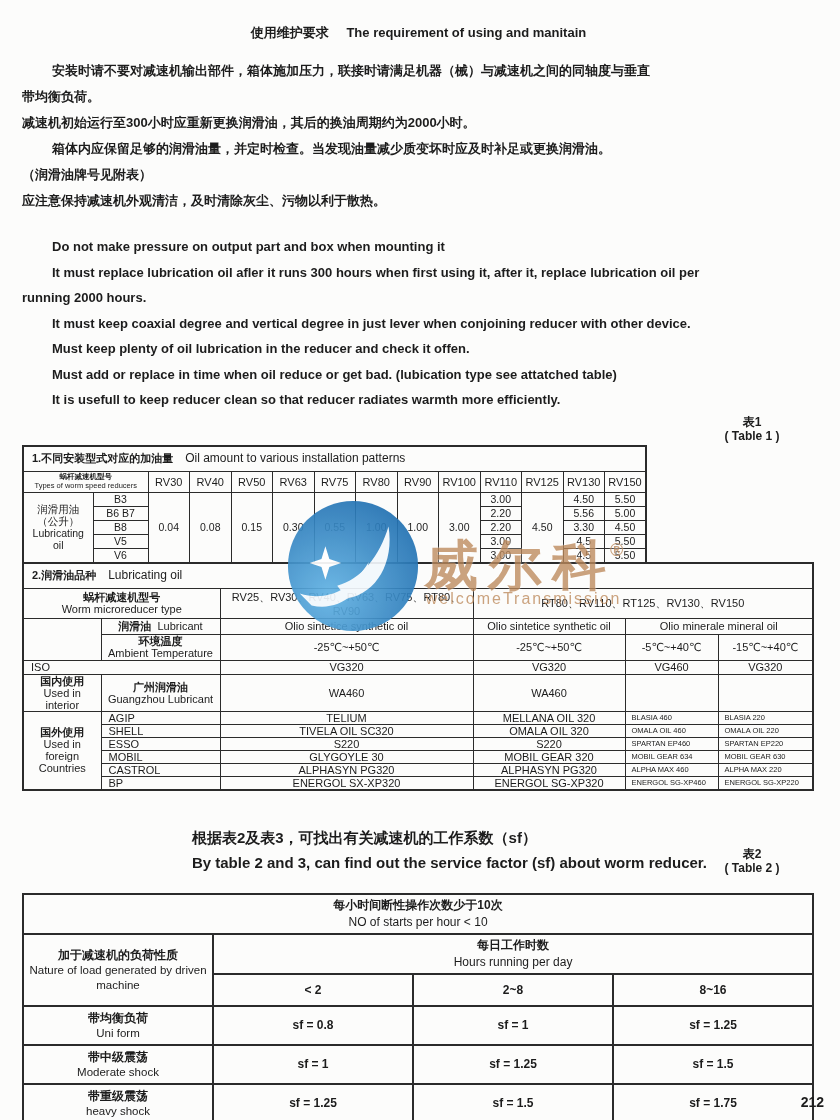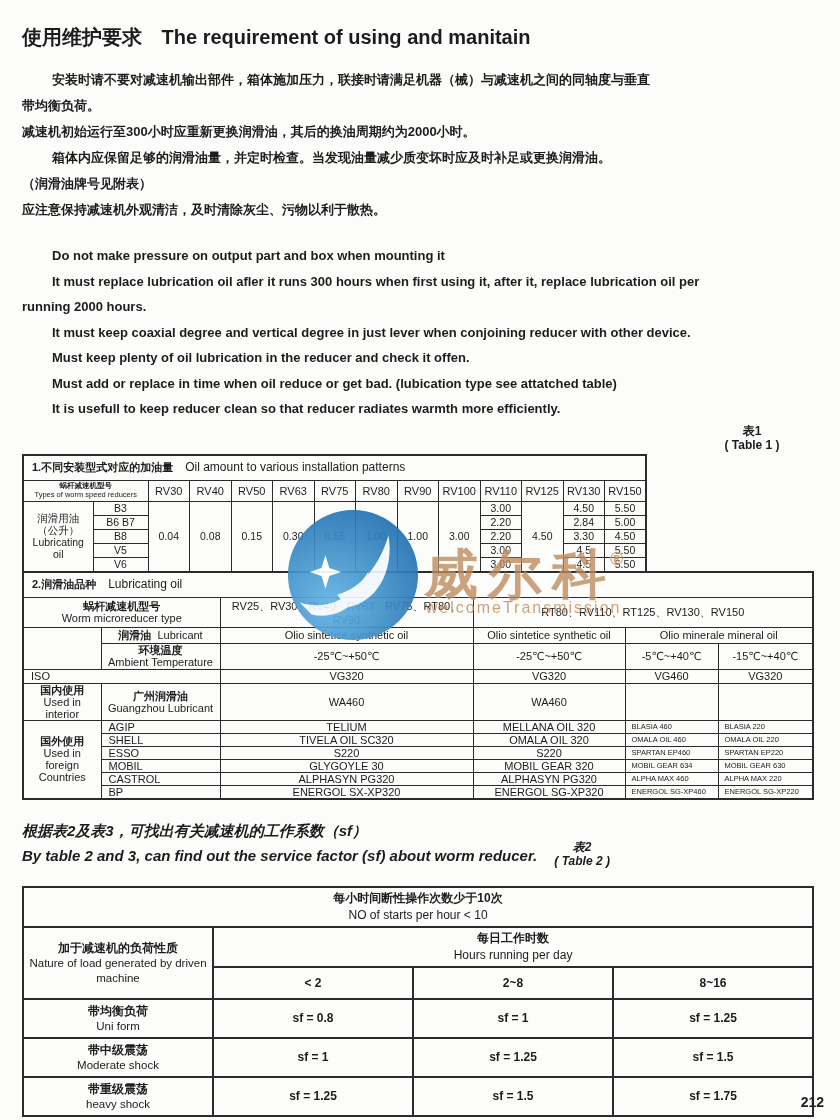--- a/index.html
+++ b/index.html
@@ -2,21 +2,21 @@
 <html><head>
 <meta charset="utf-8">
 <style>
   html,body{margin:0;padding:0;}
   body{
     width:840px;height:1120px;background:#fcfcfb;position:relative;
     font-family:"Liberation Sans","DejaVu Sans",sans-serif;color:#1c1c1c;
     -webkit-font-smoothing:antialiased;overflow:hidden;
   }
   .content{padding:16px 25px 0 22px;}
-  .page-title{font-size:20px;font-weight:bold;margin:8px 0 16px 0;}
+  .page-title{font-size:13px;font-weight:bold;margin:8px 0 16px 0;text-align:center;}
   .page-title .en{margin-left:14px;}
   .zh-line{font-size:13px;font-weight:bold;line-height:26px;white-space:nowrap;}
   .en-line{font-size:13px;font-weight:bold;line-height:25.5px;white-space:nowrap;}
   .ind{padding-left:30px;}
   .en-block{margin-top:20px;}
   .tbl-caption{width:90px;text-align:center;font-weight:bold;font-size:12px;line-height:14px;margin:2px 18px 2px auto;}
   .tables-wrap{position:relative;margin-top:2px;}
   table{border-collapse:collapse;table-layout:fixed;width:625px;background:transparent;}
   .grid{border:2px solid #2b2b2b;}
   .grid td{border:1px solid #2b2b2b;text-align:center;vertical-align:middle;padding:0 2px;font-size:11px;}
@@ -26,21 +26,21 @@
   .tinyhd{font-size:7.5px;line-height:8.5px;font-weight:bold;}
   .tinyhd .en{font-weight:normal;}
   .t1 .d td{height:13px;font-size:10.5px;line-height:12px;}
   .t1 .groupcell{font-size:11px;line-height:12px;}
   .oil .two{line-height:12px;}
   .oil td{font-size:11px;}
   .zh-b{font-weight:bold;font-size:11px;}
   .sm td.smc{font-size:7.5px;}
   .al{text-align:left !important;padding-left:7px !important;}
   .smc{font-size:7.5px !important;text-align:left !important;padding-left:6px !important;}
-  .h-between{display:flex;align-items:flex-end;justify-content:flex-start;margin-top:18px;font-style:italic;}
+  .h-between{display:flex;align-items:flex-end;justify-content:flex-end;margin-top:34px;}
   .sec-zh{font-size:15px;font-weight:bold;line-height:26px;}
   .sec-en{font-size:15px;font-weight:bold;line-height:24px;}
   .t2 td{border:2px solid #2b2b2b;font-size:12px;}
   .t2 .hrow td{height:38px;line-height:17px;}
   .t2 .crow td{height:30px;font-weight:bold;}
   .t2 .drow td{height:37px;}
   .t2 .lbl .zh{font-weight:bold;line-height:16px;}
   .t2 .lbl .en{font-weight:normal;font-size:11.5px;line-height:15px;}
   .t2 .sf{font-weight:bold;}
   .pageno{position:absolute;right:16px;bottom:10px;font-size:14px;font-weight:bold;}
@@ -163,21 +163,21 @@
           <td rowspan="5">1.00</td>
           <td rowspan="5">3.00</td>
           <td>3.00</td>
           <td rowspan="5">4.50</td>
           <td>4.50</td>
           <td>5.50</td>
         </tr>
         <tr class="d">
           <td>B6 B7</td>
           <td>2.20</td>
-          <td>2.84</td>
+          <td>5.56</td>
           <td>5.00</td>
         </tr>
         <tr class="d">
           <td>B8</td>
           <td>2.20</td>
           <td>3.30</td>
           <td>4.50</td>
         </tr>
         <tr class="d">
           <td>V5</td>

